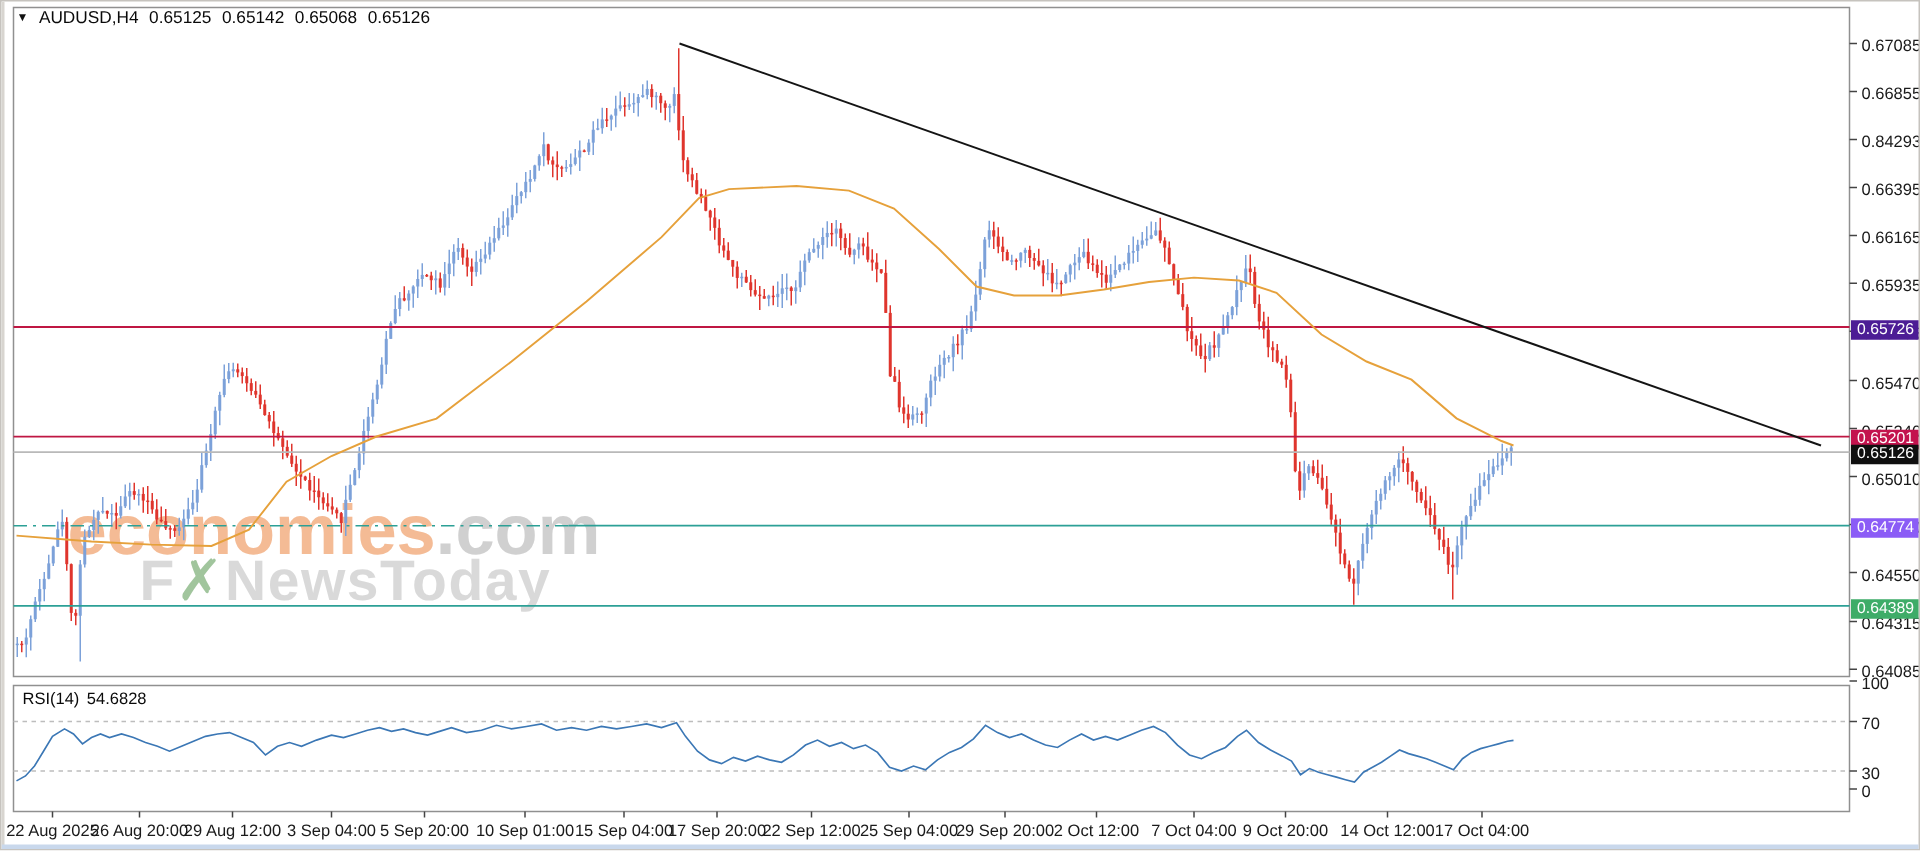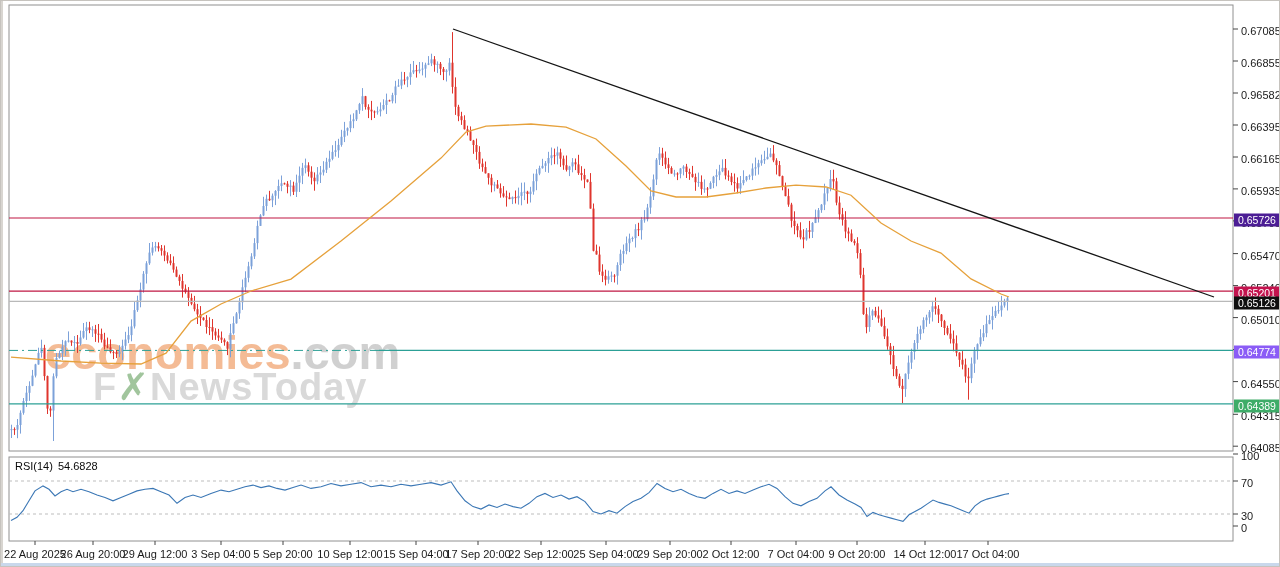--- a/index.html
+++ b/index.html
@@ -766,46 +766,49 @@
         <line x1="605" y1="540" x2="605" y2="544" stroke="#444444" stroke-width="1"></line>
         <line x1="669" y1="540" x2="669" y2="544" stroke="#444444" stroke-width="1"></line>
         <line x1="730" y1="540" x2="730" y2="544" stroke="#444444" stroke-width="1"></line>
         <line x1="795" y1="540" x2="795" y2="544" stroke="#444444" stroke-width="1"></line>
         <line x1="856" y1="540" x2="856" y2="544" stroke="#444444" stroke-width="1"></line>
         <line x1="924" y1="540" x2="924" y2="544" stroke="#444444" stroke-width="1"></line>
         <line x1="987" y1="540" x2="987" y2="544" stroke="#444444" stroke-width="1"></line>
       </g>
     </svg>
 
+  <div class="title-row">
+    <span class="tri">▼</span><span class="sym">AUDUSD,H4</span><span class="q">0.65125</span><span class="q">0.65142</span><span class="q">0.65068</span><span class="q">0.65126</span>
+  </div>
 
   <div class="rsi-title">
     <span>RSI(14)</span><span class="v">54.6828</span>
   </div>
 
   <div id="labels">
       <div class="ylab" style="top: 28px;">0.67085</div>
       <div class="ylab" style="top: 59.9889px;">0.66855</div>
-      <div class="ylab" style="top: 91.9777px;">0.96582</div>
+      <div class="ylab" style="top: 91.9777px;">0.84293</div>
       <div class="ylab" style="top: 123.967px;">0.66395</div>
       <div class="ylab" style="top: 155.955px;">0.66165</div>
       <div class="ylab" style="top: 187.944px; text-align: right;">0.65935</div>
       <div class="ylab" style="top: 219.933px;">0.65705</div>
       <div class="ylab" style="top: 252.618px;">0.65470</div>
       <div class="ylab" style="top: 284.606px;">0.65240</div>
       <div class="ylab" style="top: 316.595px;">0.65010</div>
       <div class="ylab" style="top: 348.584px;">0.64780</div>
       <div class="ylab" style="top: 380.573px;">0.64550</div>
       <div class="ylab" style="top: 413.257px;">0.64315</div>
       <div class="ylab" style="top: 445.246px;">0.64085</div>
       <div class="xlab" style="left: 34px;">22 Aug 2025</div>
       <div class="xlab" style="left: 92px;">26 Aug 20:00</div>
       <div class="xlab" style="left: 154px;">29 Aug 12:00</div>
       <div class="xlab" style="left: 220px;">3 Sep 04:00</div>
       <div class="xlab" style="left: 282px;">5 Sep 20:00</div>
-      <div class="xlab" style="left: 349px;">10 Sep 12:00</div>
+      <div class="xlab" style="left: 349px;">10 Sep 01:00</div>
       <div class="xlab" style="left: 415px;">15 Sep 04:00</div>
       <div class="xlab" style="left: 477px;">17 Sep 20:00</div>
       <div class="xlab" style="left: 540px;">22 Sep 12:00</div>
       <div class="xlab" style="left: 605px;">25 Sep 04:00</div>
       <div class="xlab" style="left: 669px;">29 Sep 20:00</div>
       <div class="xlab" style="left: 730px;">2 Oct 12:00</div>
       <div class="xlab" style="left: 795px;">7 Oct 04:00</div>
       <div class="xlab" style="left: 856px;">9 Oct 20:00</div>
       <div class="xlab" style="left: 924px;">14 Oct 12:00</div>
       <div class="xlab" style="left: 987px;">17 Oct 04:00</div>

